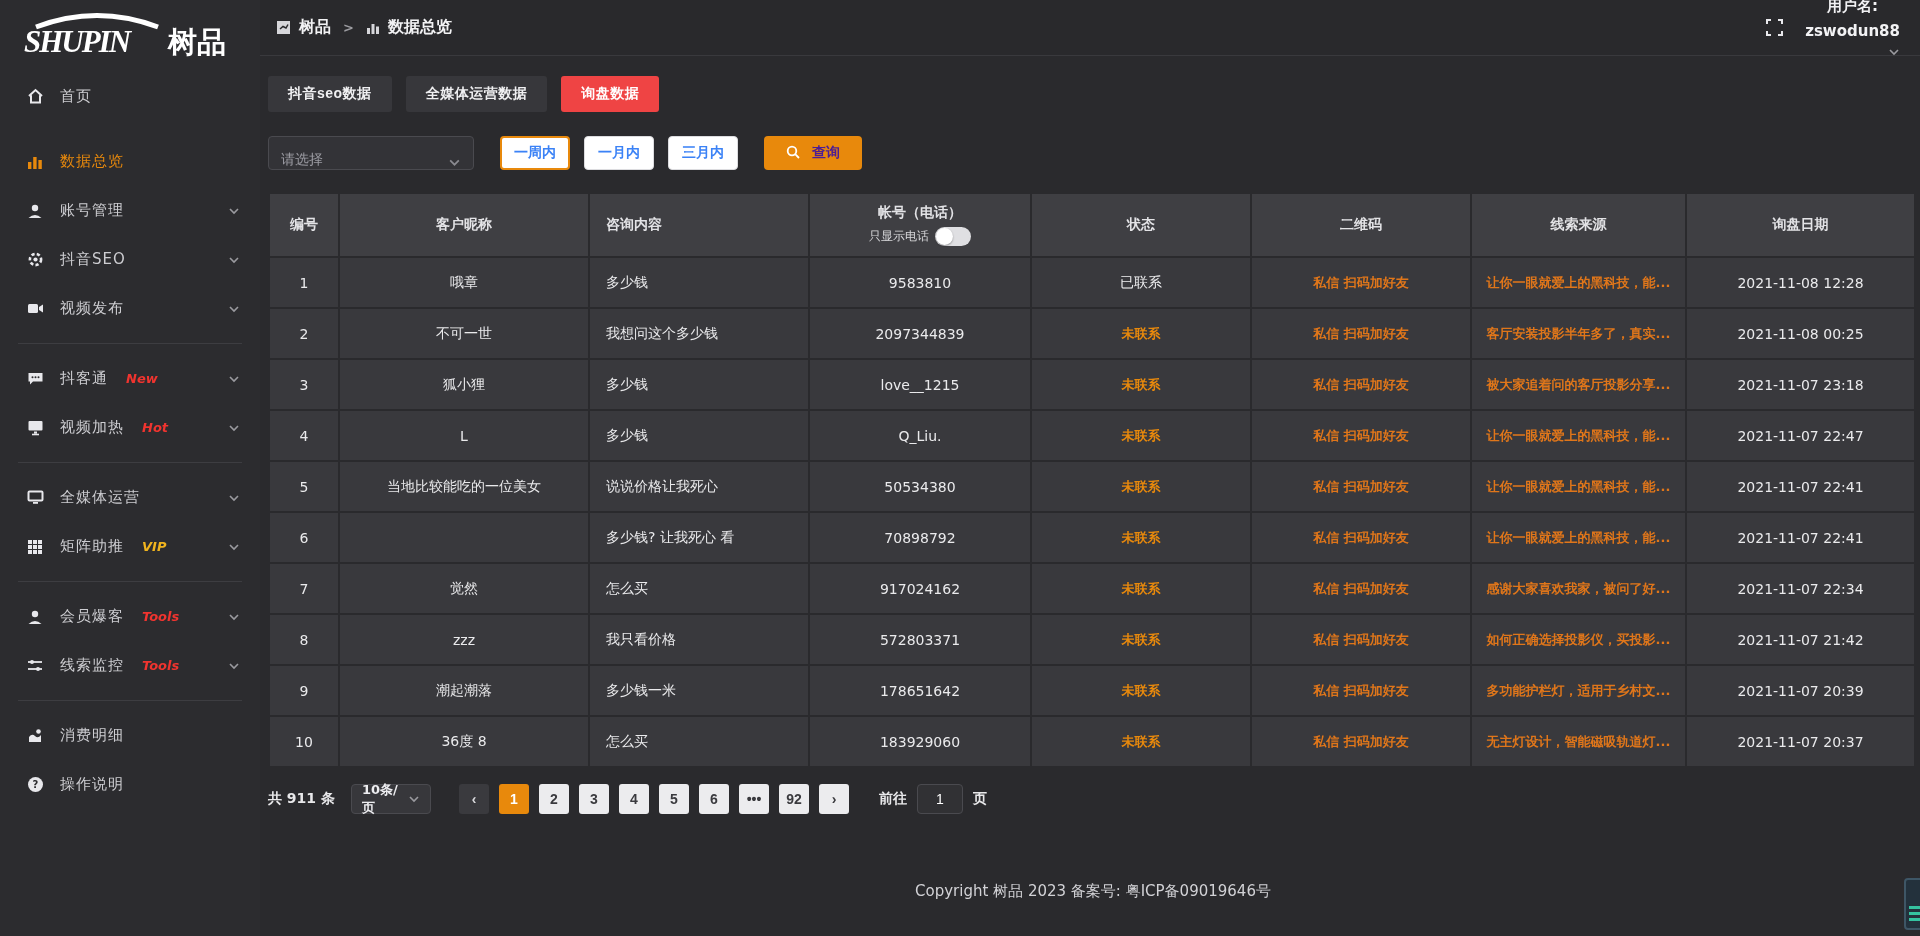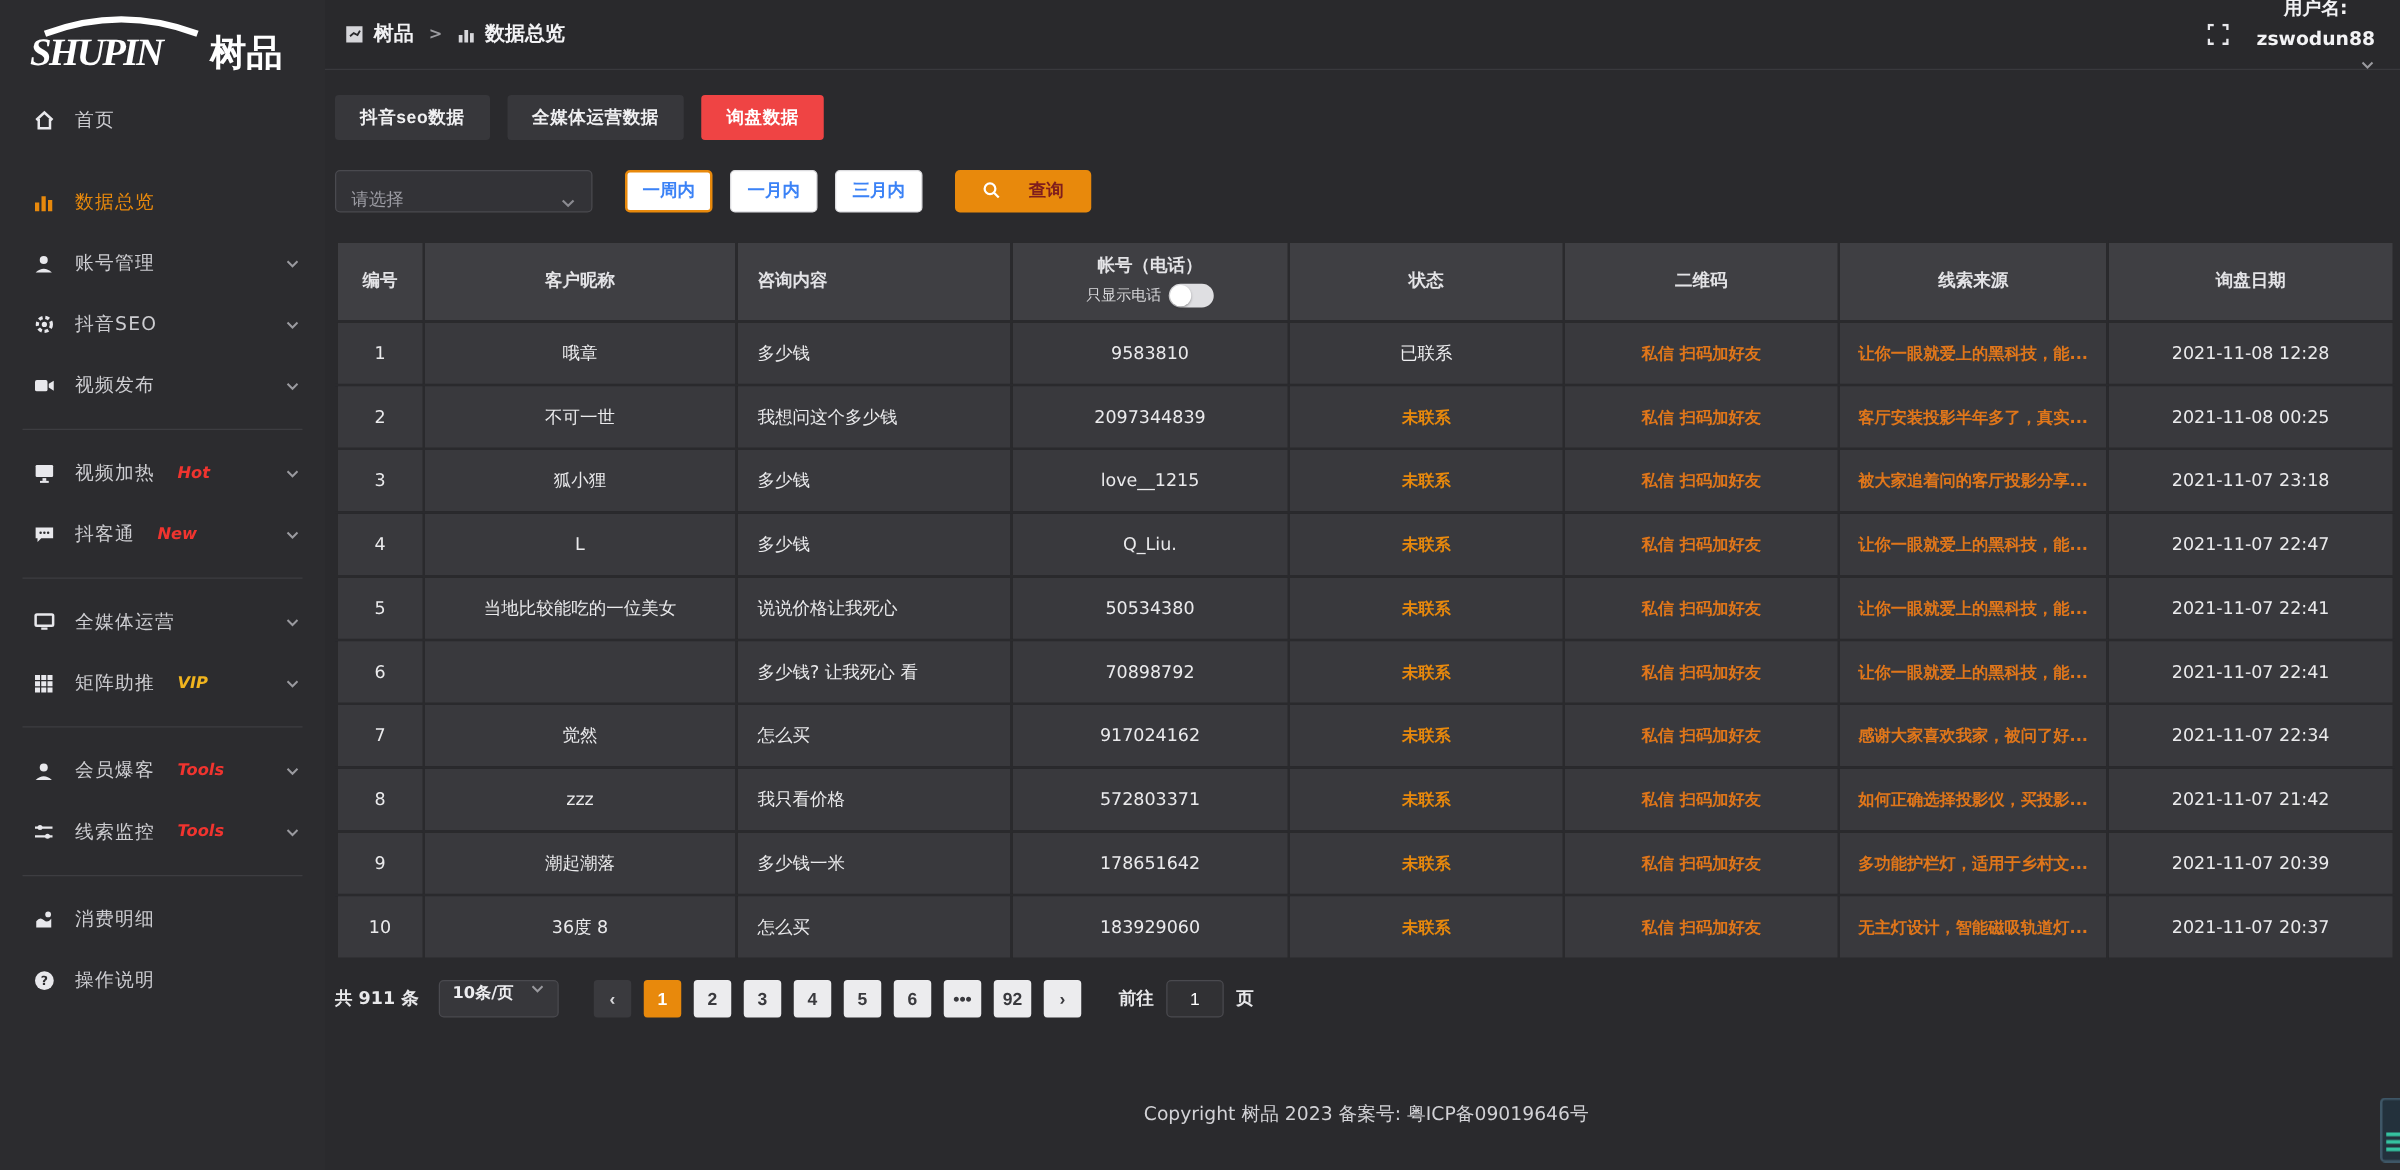--- a/index.html
+++ b/index.html
@@ -47,21 +47,21 @@
   
   .filters { display:flex; align-items:center; margin-bottom:22px; }
   .selectbox { width:206px; height:34px; background:#333337; border:1px solid #4a4a4f; border-radius:4px;
                display:flex; align-items:flex-end; padding:0 12px; color:#9c9ca3; font-size:14px; cursor:pointer; }
   .selectbox .chev { color:#8a8a90; }
   .period-group { display:flex; gap:14px; margin-left:26px; }
   .pbtn { width:70px; height:34px; background:#fff; color:#3b82f6; border:1px solid #dcdcdf;
           border-radius:4px; font-size:14px; font-weight:bold; cursor:pointer; }
   .pbtn.selected { border:2px solid #e8890c; }
   .search-btn { margin-left:26px; height:34px; padding:0 22px; background:#e8890c; border:none; border-radius:4px;
-                color:#7f1d1d; font-size:14px; font-weight:bold; display:flex; align-items:center; gap:23px; cursor:pointer; }
+                color:#4c1d95; font-size:14px; font-weight:bold; display:flex; align-items:center; gap:12px; cursor:pointer; }
 
   
   table { border-collapse:collapse; table-layout:fixed; width:1646px; }
   th, td { border:2px solid #2a2a2d; text-align:center; color:#eaeaec; font-size:14px;
            overflow:hidden; white-space:nowrap; }
   th { background:#3f3f43; height:64px; font-weight:bold; color:#e3e3e6; }
   td { background:#39393d; height:51px; }
   th.al, td.al { text-align:left; padding-left:16px; }
   .col-no{width:70px}.col-nick{width:250px}.col-content{width:220px}.col-acct{width:222px}
   .col-status{width:220px}.col-qr{width:220px}.col-src{width:215px}.col-date{width:229px}
@@ -70,22 +70,22 @@
   .olink { color:#e0761a; font-size:13px; font-weight:bold; cursor:pointer; }
   .acct-head { display:flex; flex-direction:column; align-items:center; gap:5px; }
   .toggle-line { display:flex; align-items:center; gap:6px; font-size:12px; font-weight:normal; color:#d8d8db; }
   .switch { width:36px; height:19px; background:#dfdfe2; border-radius:10px; position:relative; cursor:pointer; }
   .switch::after { content:""; position:absolute; left:1px; top:1px; width:17px; height:17px;
                    background:#fff; border-radius:50%; box-shadow:0 1px 2px rgba(0,0,0,.35); }
 
   
   .pager { display:flex; align-items:center; margin-top:16px; color:#e8e8ea; font-size:14px; }
   .total { font-weight:bold; margin-right:16px; }
-  .size-select { width:96px; height:30px; background:#37373b; border:1px solid #4a4a4f; border-radius:4px;
-                 display:flex; justify-content:space-between; padding:0 10px;
+  .size-select { width:80px; height:30px; background:#37373b; border:1px solid #4a4a4f; border-radius:4px;
+                 display:flex; align-items:center; justify-content:space-between; padding:0 10px;
                  color:#ededf0; font-size:13px; font-weight:bold; cursor:pointer; margin-right:28px; }
   .pages { display:flex; gap:10px; align-items:center; }
   .pg { min-width:30px; height:30px; border:none; border-radius:3px; background:#ececee; color:#3a3a3e;
         font-size:14px; font-weight:bold; cursor:pointer; }
   .pg.active { background:#e8890c; color:#fff; }
   .pg.prev { background:#3a3a3e; color:#d8d8db; }
   .goto { display:flex; align-items:center; gap:10px; margin-left:30px; font-weight:bold; }
   .goto-input { width:46px; height:30px; background:#313134; border:1px solid #4a4a4f; border-radius:4px;
                 color:#fff; text-align:center; font-size:14px; }
 
@@ -177,45 +177,45 @@
               <path d="M2 4 L6 8 L10 4" stroke="currentColor" stroke-width="1.6" fill="none"></path>
             </svg>
           </span>
       </div>
 
       <div class="side-div"></div>
 
       <div class="side-item">
         <span class="sicon">
           <svg width="17" height="17" viewBox="0 0 17 17">
-              <rect x="1.5" y="2" width="14" height="9.5" rx="1" fill="currentColor"></rect>
-              <rect x="7" y="12.5" width="3" height="2.2" fill="currentColor"></rect>
-              <rect x="5" y="14.7" width="7" height="1.6" fill="currentColor"></rect>
-            </svg>
-        </span>
-        <span class="slabel">视频加热</span>
-        <span class="badge red">Hot</span>
-        <span class="chev">
-            <svg width="12" height="12" viewBox="0 0 12 12">
-              <path d="M2 4 L6 8 L10 4" stroke="currentColor" stroke-width="1.6" fill="none"></path>
-            </svg>
-          </span>
-      </div>
-
-      <div class="side-item">
-        <span class="sicon">
-          <svg width="17" height="17" viewBox="0 0 17 17">
               <path d="M1.5 3 H15.5 V11.5 H6 L3 14.5 V11.5 H1.5 Z" fill="currentColor"></path>
               <circle cx="5.5" cy="7.2" r="1" fill="#2c2c2f"></circle>
               <circle cx="8.5" cy="7.2" r="1" fill="#2c2c2f"></circle>
               <circle cx="11.5" cy="7.2" r="1" fill="#2c2c2f"></circle>
             </svg>
         </span>
         <span class="slabel">抖客通</span>
         <span class="badge red">New</span>
+        <span class="chev">
+            <svg width="12" height="12" viewBox="0 0 12 12">
+              <path d="M2 4 L6 8 L10 4" stroke="currentColor" stroke-width="1.6" fill="none"></path>
+            </svg>
+          </span>
+      </div>
+
+      <div class="side-item">
+        <span class="sicon">
+          <svg width="17" height="17" viewBox="0 0 17 17">
+              <rect x="1.5" y="2" width="14" height="9.5" rx="1" fill="currentColor"></rect>
+              <rect x="7" y="12.5" width="3" height="2.2" fill="currentColor"></rect>
+              <rect x="5" y="14.7" width="7" height="1.6" fill="currentColor"></rect>
+            </svg>
+        </span>
+        <span class="slabel">视频加热</span>
+        <span class="badge red">Hot</span>
         <span class="chev">
             <svg width="12" height="12" viewBox="0 0 12 12">
               <path d="M2 4 L6 8 L10 4" stroke="currentColor" stroke-width="1.6" fill="none"></path>
             </svg>
           </span>
       </div>
 
       <div class="side-div"></div>
 
       <div class="side-item">

